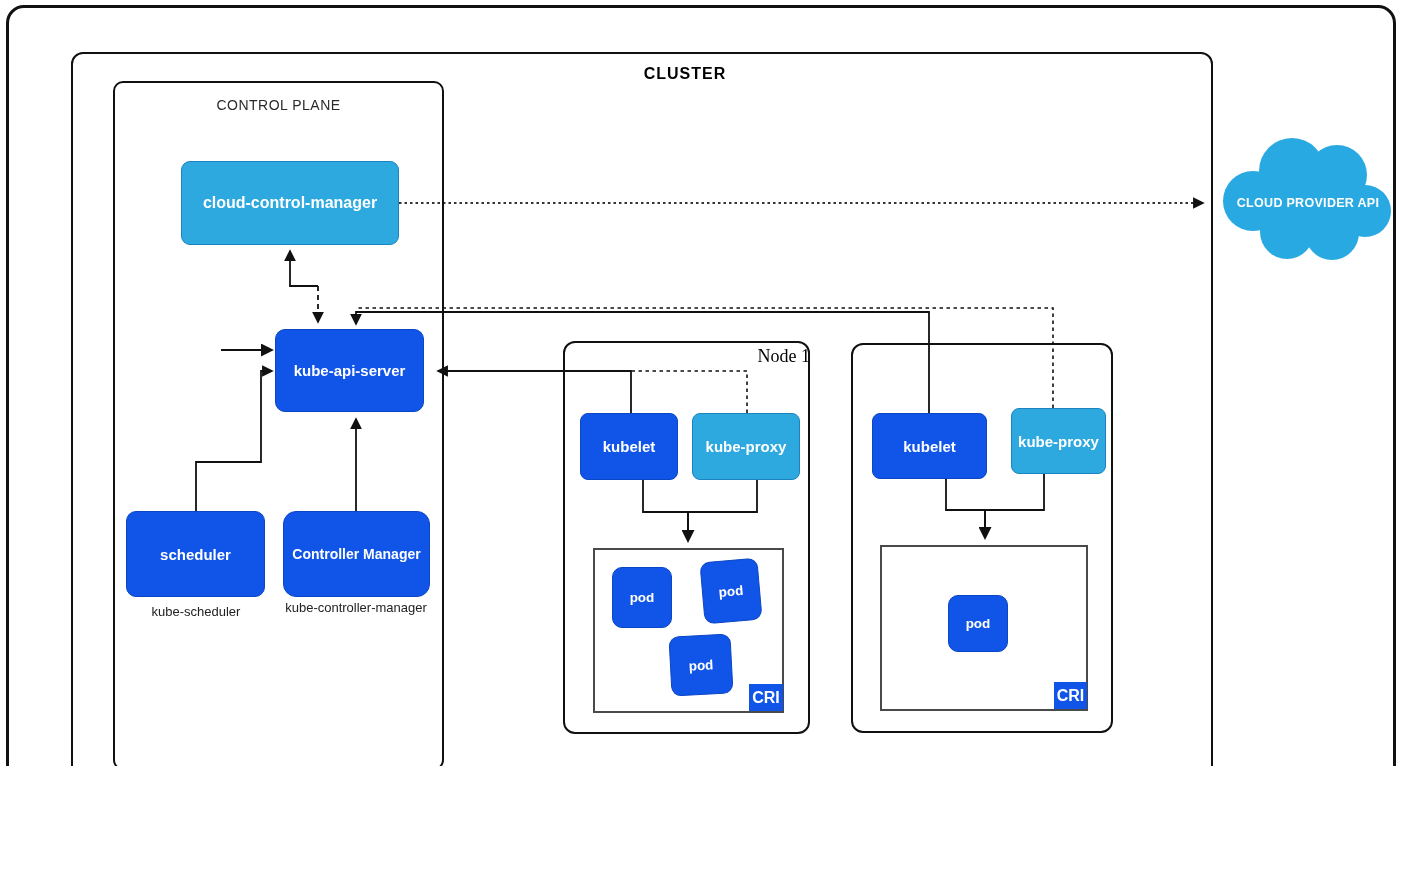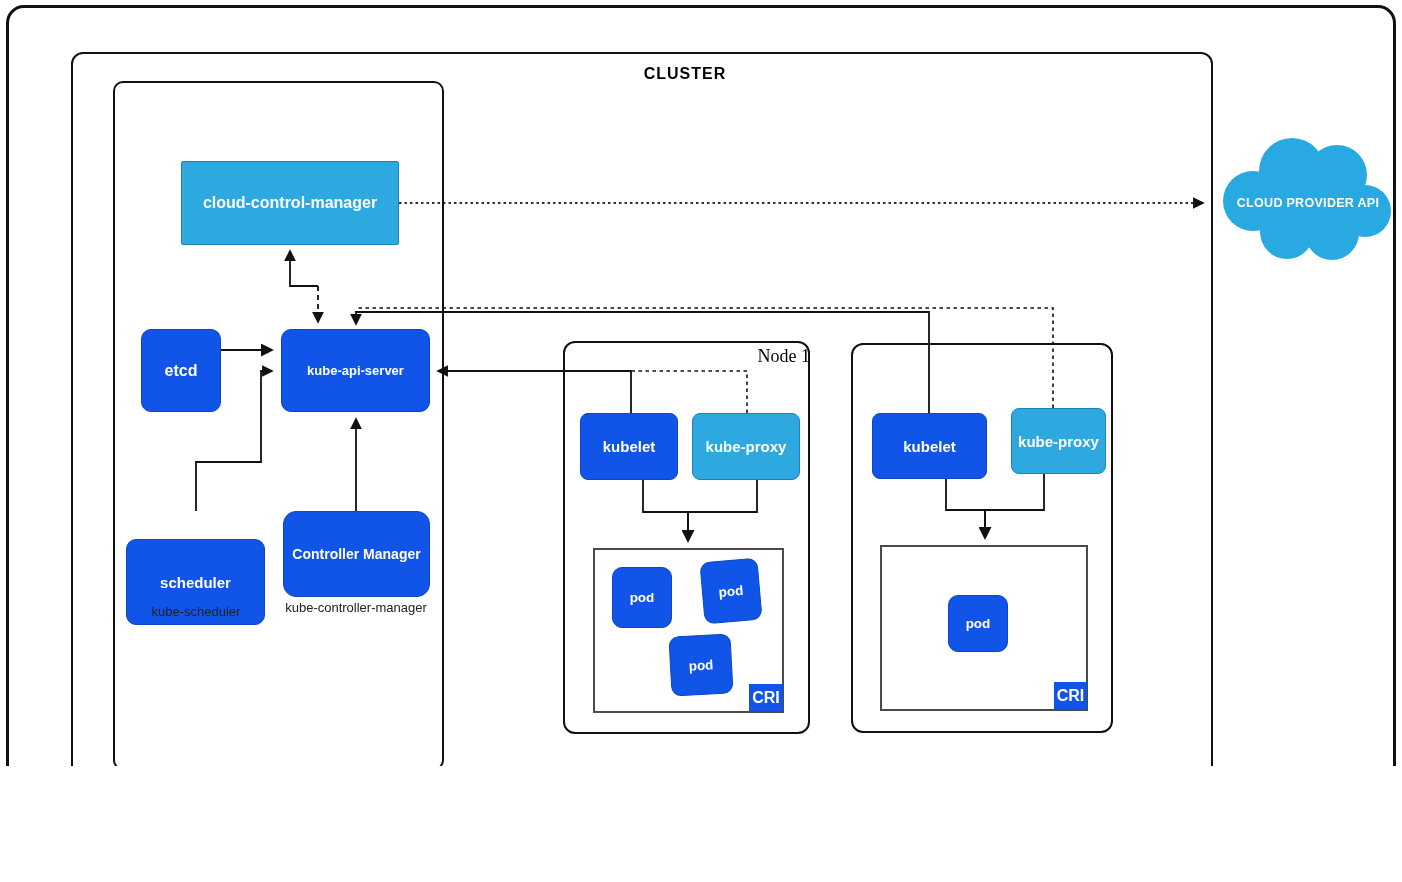--- a/index.html
+++ b/index.html
@@ -29,24 +29,24 @@
   .cp-title{left:113px;top:97px;width:331px;font-size:14px;letter-spacing:.5px;color:#2a2a2a;}
   .node-title{font-family:"Liberation Serif",serif;font-size:18px;color:#000;}
   .n1-title{left:563px;top:346px;width:247px;text-align:right;}
   .n2-title{left:851px;top:348px;width:262px;}
   .bluebox{
     position:absolute;display:flex;align-items:center;justify-content:center;
     background:var(--primary-blue);color:#fff;font-weight:bold;border-radius:10px;
     border:1px solid #0b46c4;text-align:center;
   }
   .lightbox{background:var(--light-blue);border:1px solid #1b84bf;}
-  .ccm{left:181px;top:161px;width:218px;height:84px;font-size:16px;border-radius:2px;}
+  .ccm{left:181px;top:161px;width:218px;height:84px;font-size:16px;border-radius:9px;}
   .etcd{left:141px;top:329px;width:80px;height:83px;font-size:16px;}
-  .api{left:281px;top:329px;width:149px;height:83px;font-size:13px;}
-  .sched{left:126px;top:511px;width:139px;height:86px;font-size:15px;margin-top:28px;}
+  .api{left:275px;top:329px;width:149px;height:83px;font-size:15px;}
+  .sched{left:126px;top:511px;width:139px;height:86px;font-size:15px;}
   .cmgr{left:283px;top:511px;width:147px;height:86px;font-size:14px;border-radius:13px;}
   .n1-kubelet{left:580px;top:413px;width:98px;height:67px;font-size:15px;border-radius:8px;}
   .n1-kproxy{left:692px;top:413px;width:108px;height:67px;font-size:15px;border-radius:8px;}
   .n2-kubelet{left:872px;top:413px;width:115px;height:66px;font-size:15px;border-radius:8px;}
   .n2-kproxy{left:1011px;top:408px;width:95px;height:66px;font-size:15px;border-radius:8px;}
   .pod{font-size:13.5px;border-radius:10px;}
   .n1-pod1{left:612px;top:567px;width:60px;height:61px;}
   .n1-pod2{left:702px;top:560px;width:58px;height:62px;transform:rotate(-5deg);}
   .n1-pod3{left:670px;top:635px;width:62px;height:60px;transform:rotate(-3deg);}
   .n2-pod1{left:948px;top:595px;width:60px;height:57px;}
@@ -96,23 +96,23 @@
 
     <path d="M946 479 V510 H1044 V474" stroke="#111" stroke-width="1.8" fill="none"></path>
     <path d="M985 510 V538" stroke="#111" stroke-width="2" fill="none" marker-end="url(#arr)"></path>
   </svg>
 
   <div class="frame outer-frame"></div>
   <div class="frame cluster-box"></div>
   <div class="title cluster-title">CLUSTER</div>
 
   <div class="frame cp-box"></div>
+  <div class="title cp-title">CONTROL PLANE</div>
 
   <div class="bluebox lightbox ccm">cloud-control-manager</div>
-  <div class="bluebox etcd">etcd</div>
   <div class="bluebox api">kube-api-server</div>
   <div class="bluebox sched">scheduler</div>
   <div class="bluebox cmgr">Controller Manager</div>
   <div class="caption cap-sched">kube-scheduler</div>
   <div class="caption cap-cmgr">kube-controller-manager</div>
 
   <div class="node-box node1"></div>
   <div class="title node-title n1-title">Node 1</div>
   <div class="bluebox n1-kubelet">kubelet</div>
   <div class="bluebox lightbox n1-kproxy">kube-proxy</div>

